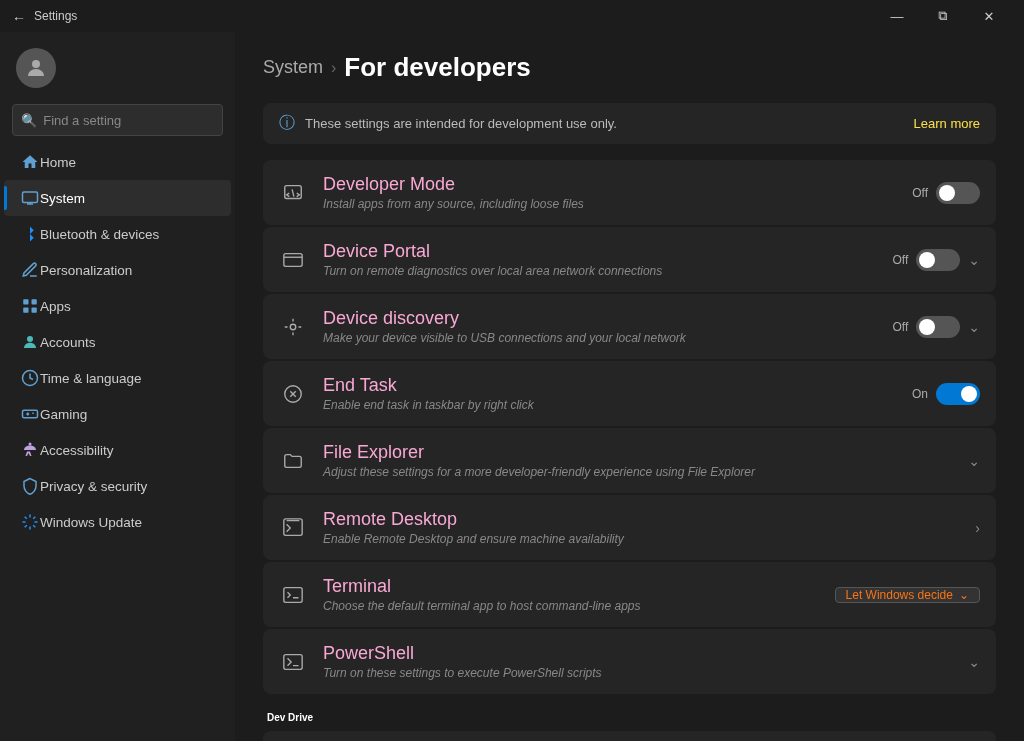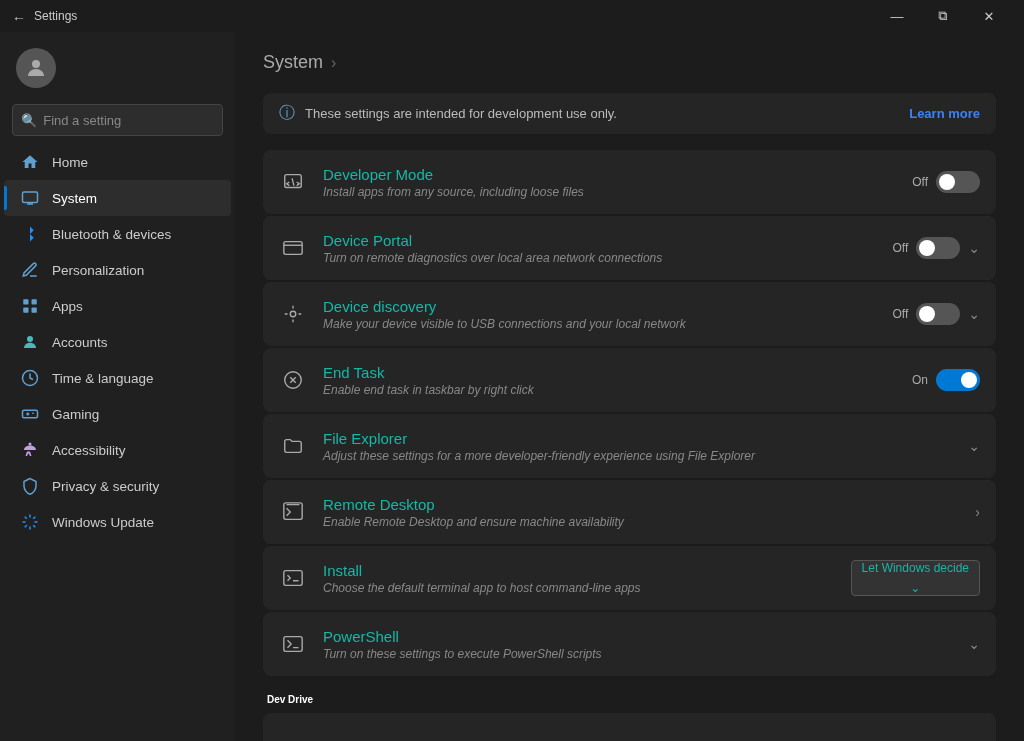--- a/index.html
+++ b/index.html
@@ -100,21 +100,20 @@
       border: none;
       outline: none;
       color: #ccc;
       font-size: 13px;
       flex: 1;
     }
     .search-box input::placeholder { color: #888; }
     .nav-item {
       display: flex;
       align-items: center;
-      gap: 12px;
       padding: 8px 16px;
       cursor: pointer;
       border-radius: 4px;
       margin: 0 4px;
       font-size: 13.5px;
       color: #ccc;
       position: relative;
     }
     .nav-item.active {
       background: #2d2d2d;
@@ -175,25 +174,24 @@
     }
     .info-bar-left {
       display: flex;
       align-items: center;
       gap: 10px;
       font-size: 13px;
       color: #bbb;
     }
     .info-icon { color: #60a0d0; font-size: 16px; }
     .learn-more-link {
-      color: #3b82f6;
+      color: #fde047;
       font-size: 13px;
       cursor: pointer;
       text-decoration: none;
-      font-weight: bold;
     }
     
     .settings-list {
       display: flex;
       flex-direction: column;
       gap: 2px;
     }
     .setting-item {
       background: #252525;
       border-radius: 8px;
@@ -211,22 +209,22 @@
       align-items: center;
       justify-content: center;
       font-size: 18px;
       color: #ccc;
       flex-shrink: 0;
     }
     .setting-text {
       flex: 1;
     }
     .setting-title {
-      font-size: 15px;
-      color: #14b8a6;
+      font-size: 18px;
+      color: #f9a8d4;
       margin-bottom: 2px;
     }
     .setting-desc {
       font-size: 12px;
       color: #888;
       font-style: italic;
     }
     .setting-control {
       display: flex;
       align-items: center;
@@ -259,28 +257,27 @@
       color: #aaa;
     }
     .chevron-icon {
       color: #888;
       font-size: 14px;
     }
     .dropdown-btn {
       background: #333;
       border: 1px solid #555;
       border-radius: 4px;
-      color: #14b8a6;
+      color: #f97316;
       font-size: 12px;
       padding: 0 10px;
       display: flex;
       align-items: center;
       gap: 6px;
       cursor: pointer;
-      flex-direction: column;
     }
     .section-header {
       font-size: 10px;
       font-weight: 600;
       color: #fff;
       margin: 18px 0 8px 0;
       padding-left: 4px;
     }
   </style>
 </head>
@@ -413,20 +410,21 @@
           </span>
     <span>Windows Update</span>
   </div>
       </div>
   </div>
 
   <div class="main-content">
     <div class="breadcrumb">
       <span class="breadcrumb-system">System</span>
       <span class="breadcrumb-arrow">›</span>
+      <span class="breadcrumb-current">For developers</span>
     </div>
 
     <div class="info-bar">
       <div class="info-bar-left">
         <span class="info-icon">ⓘ</span>
         <span>These settings are intended for development use only.</span>
       </div>
       <a class="learn-more-link" href="#">Learn more</a>
     </div>
 
@@ -538,21 +536,21 @@
           </div>
   </div>
         <div class="setting-item">
     <div class="setting-icon">
             <svg width="22" height="22" viewBox="0 0 24 24" fill="none" stroke="#aaa" stroke-width="1.5">
               <rect x="2" y="4" width="20" height="16" rx="2"></rect>
               <path d="M6 9l3 3-3 3M12 15h6"></path>
             </svg>
           </div>
     <div class="setting-text">
-      <div class="setting-title">Install</div>
+      <div class="setting-title">Terminal</div>
       <div class="setting-desc">Choose the default terminal app to host command-line apps</div>
     </div>
     <div class="setting-control">
       <div class="dropdown-btn">
         <span>Let Windows decide</span>
         <span>⌄</span>
       </div>
     </div>
   </div>
         <div class="setting-item">

